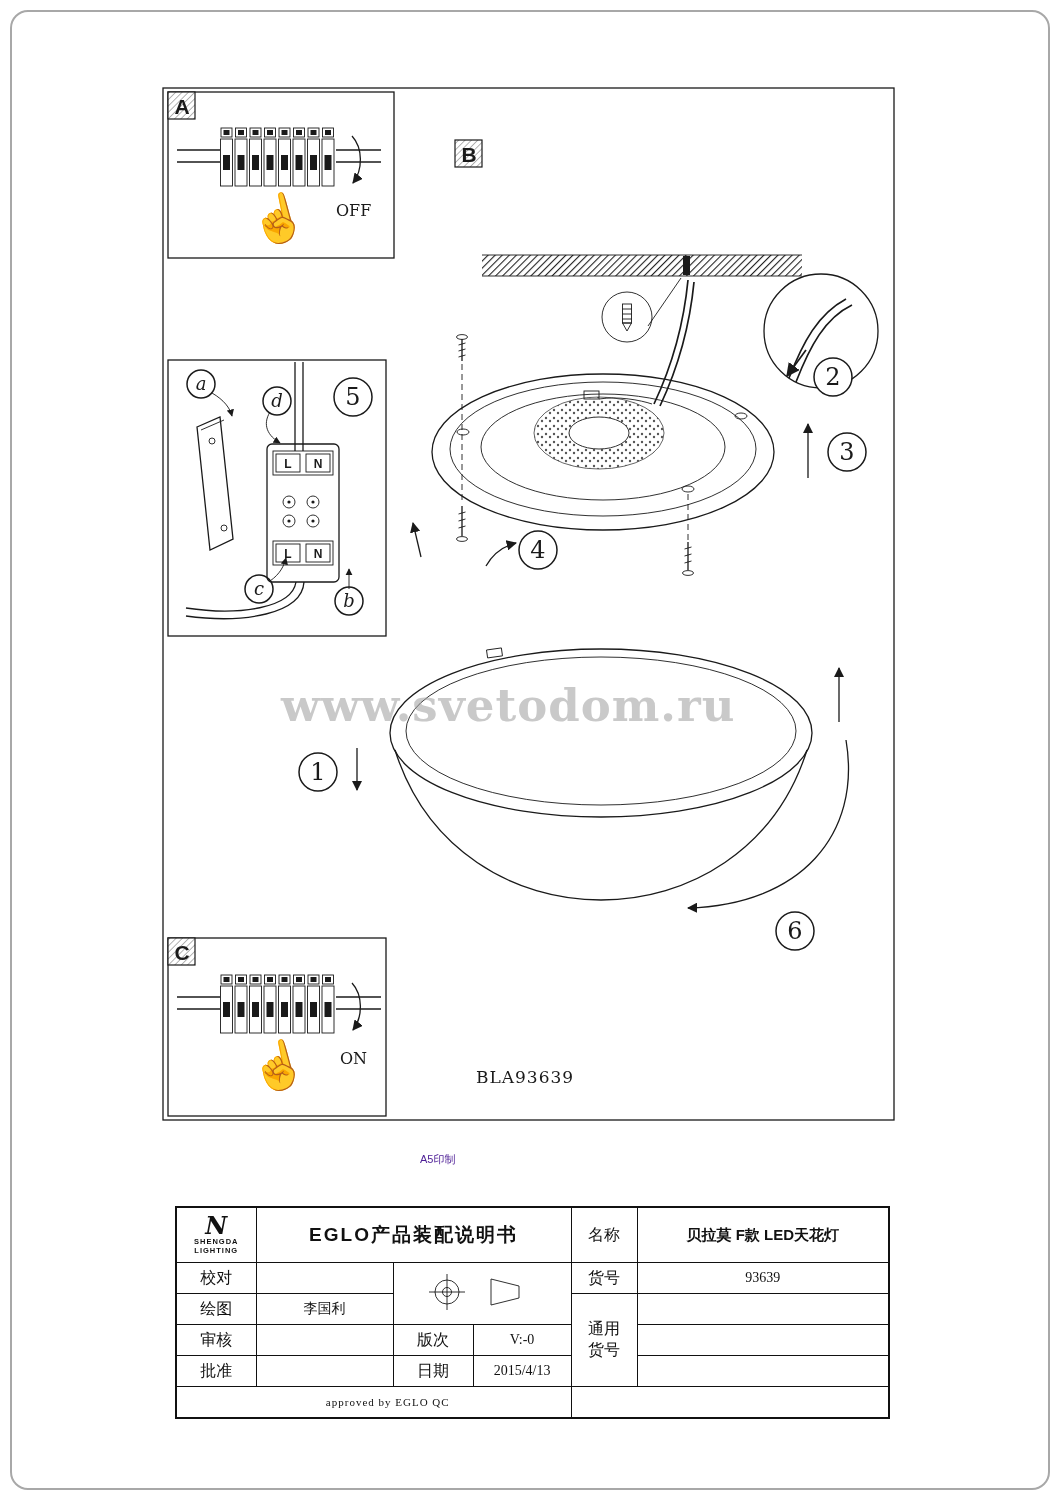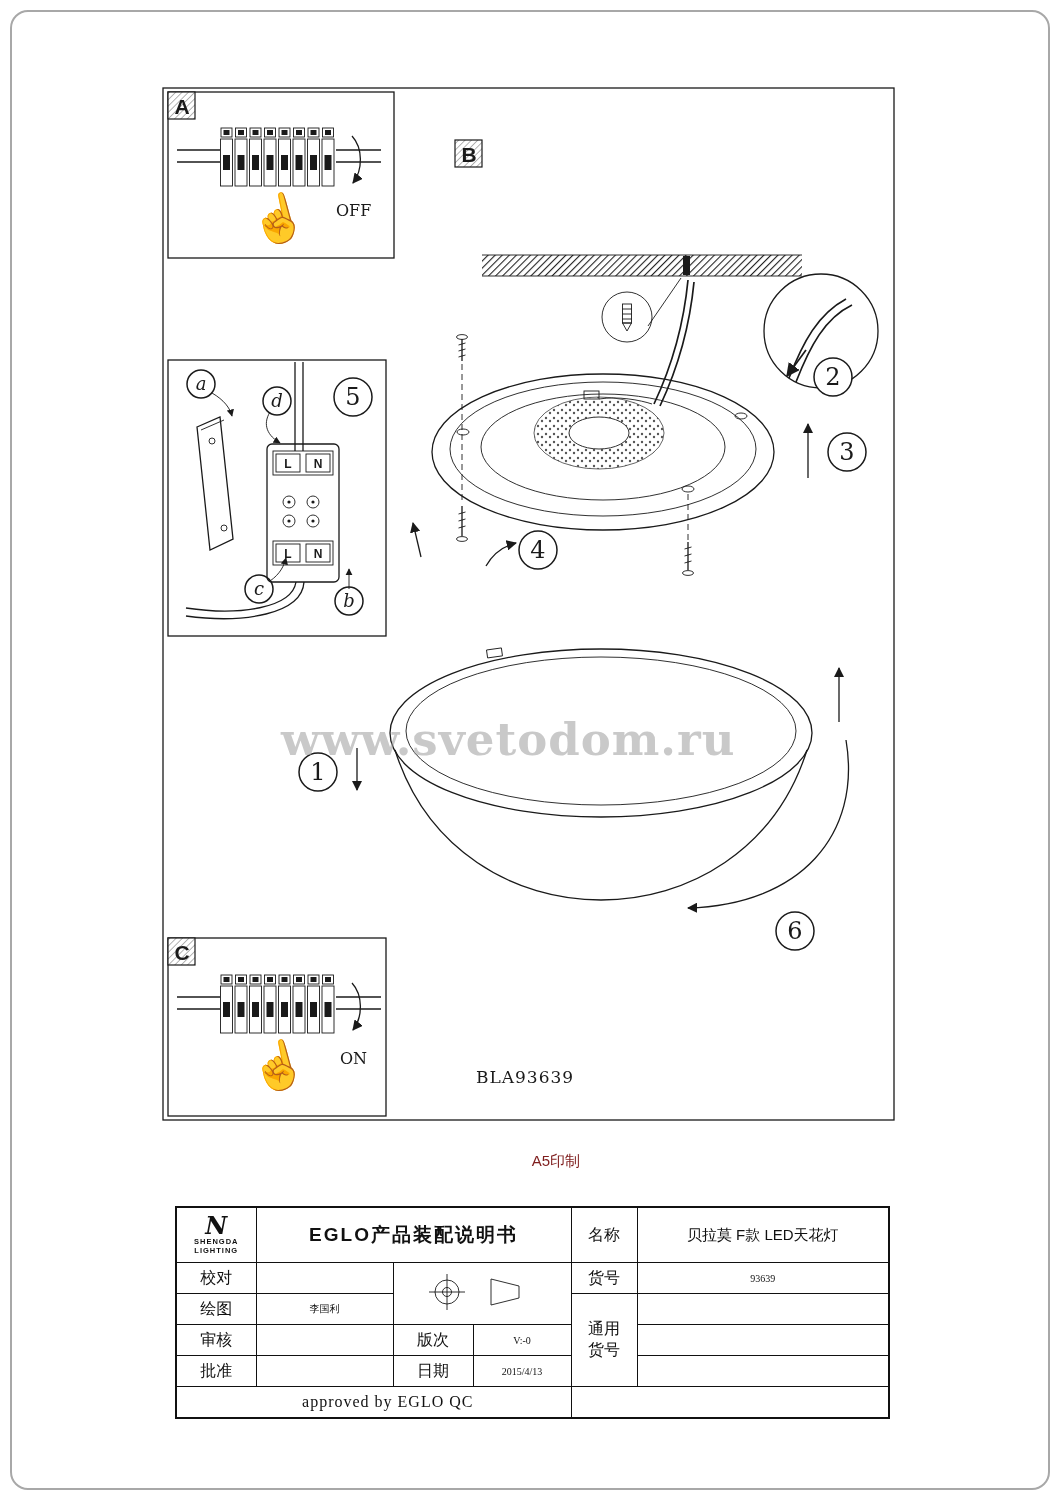--- a/index.html
+++ b/index.html
@@ -12,37 +12,37 @@
   .ln{fill:none;stroke:#1a1a1a;stroke-width:1.3px;}
   .thin{stroke-width:0.9px;}
   .th2{stroke-width:1.7px;}
   .dash{stroke-dasharray:6 4;}
   .fillb{fill:#1a1a1a;stroke:none;}
   text.t{fill:#1a1a1a;stroke:none;font-family:"Liberation Sans",sans-serif;}
   text.serif{font-family:"DejaVu Serif",serif;}
   .badge{fill:#fff;stroke:#1a1a1a;stroke-width:1.5px;}
   .plabel{fill:#fff;stroke:#555;stroke-width:0.6px;font-weight:bold;}
 
-  .watermark{position:absolute;left:281px;top:713px;font-family:"DejaVu Serif",serif;
+  .watermark{position:absolute;left:281px;top:679px;font-family:"DejaVu Serif",serif;
              font-weight:bold;font-size:45px;letter-spacing:1px;color:#9d9d9d;opacity:.55;}
-  .print-note{position:absolute;left:420px;top:1152px;width:160px;text-align:right;
-              font-size:15px;color:#7f1d1d;}
+  .print-note{position:absolute;left:420px;top:1152px;width:160px;text-align:left;
+              font-size:11px;color:#4c1d95;}
 
   
   .tb{position:absolute;left:175px;top:1206px;width:713px;border-collapse:collapse;
       table-layout:fixed;background:#fff;border:2.5px solid #111;}
   .tb td{border:1.4px solid #111;padding:0;text-align:center;vertical-align:middle;
          color:#111;overflow:hidden;}
   .tb tr.hdr td{height:54px;}
   .tb tr.r td{height:30px;font-family:Liberation Serif, serif;}
   .doc-title{font-size:19px;font-weight:bold;letter-spacing:2px;}
   .lab{font-size:16px;margin-left:32px;}
-  .val{font-size:10px;}
-  .big{font-size:15px;font-weight:normal;}
-  .approved{font-family:"DejaVu Serif",serif;font-size:16px;text-align:center;
+  .val{font-size:14px;}
+  .big{font-size:15px;font-weight:bold;}
+  .approved{font-family:"DejaVu Serif",serif;font-size:11px;text-align:center;
             padding-left:28px !important;letter-spacing:1px;}
   .logo-n{font-family:"DejaVu Serif",serif;font-style:italic;font-weight:bold;
           font-size:24px;line-height:22px;}
   .logo-s{font-size:7.5px;font-weight:bold;letter-spacing:1px;line-height:9px;text-align:center;}
 </style>
 </head>
 <body>
 
 <div class="page">
   <div class="pborder"></div>

